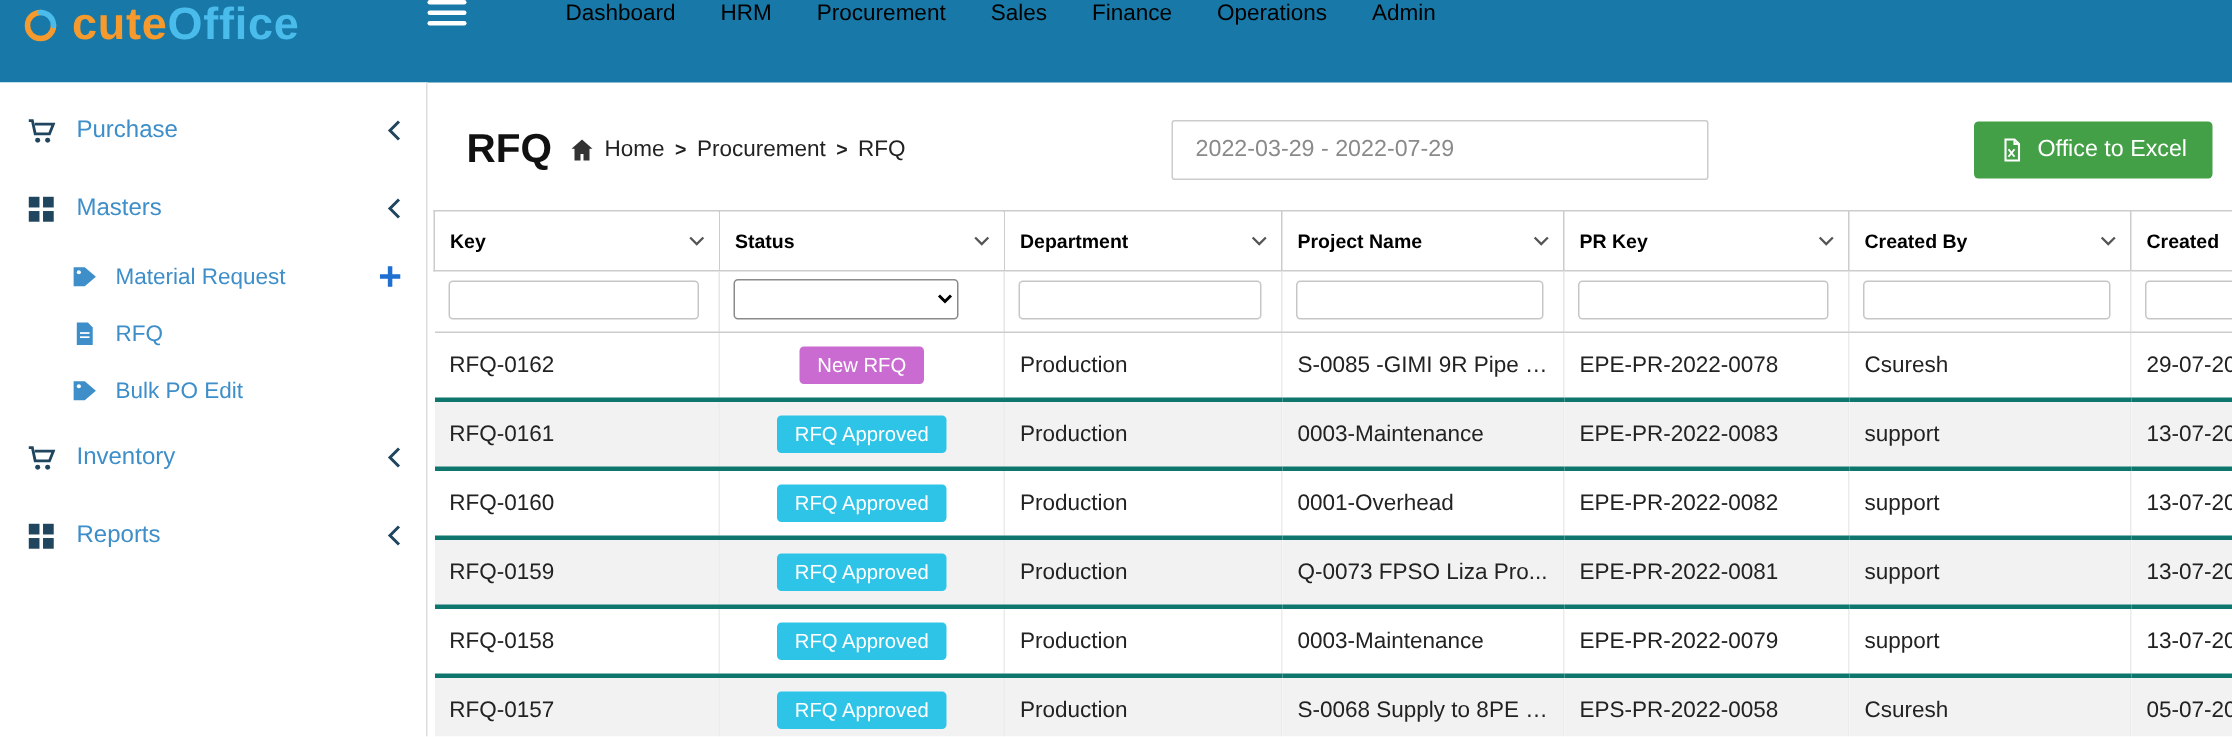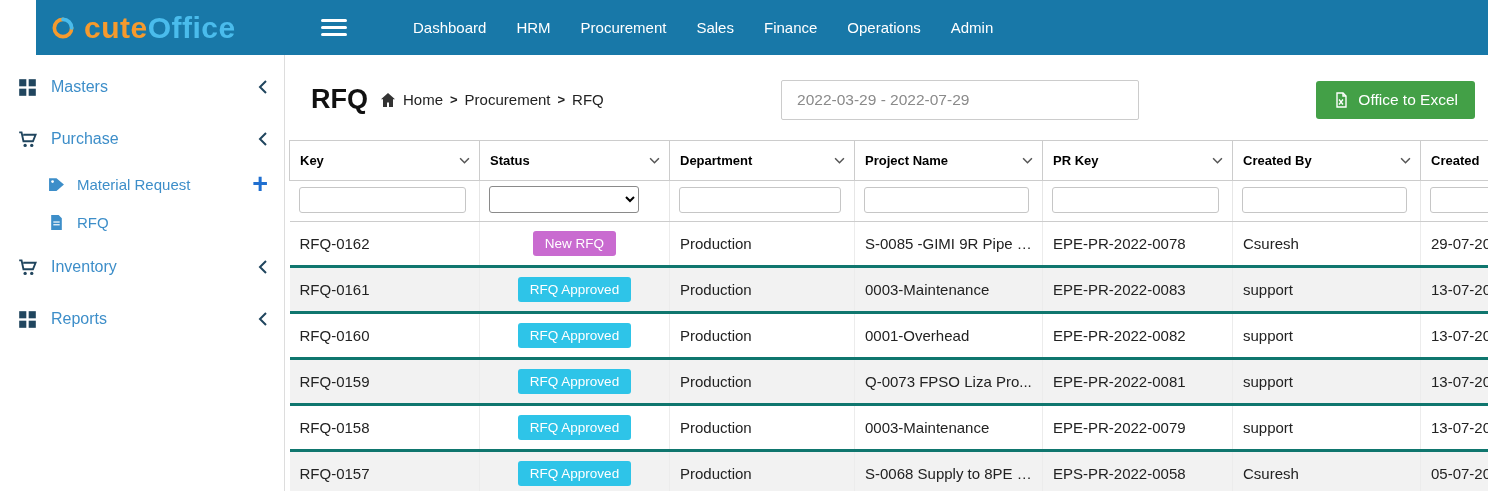--- a/index.html
+++ b/index.html
@@ -1,29 +1,29 @@
 <!DOCTYPE html>
 <html style="--topbar-bg: #1878A8; --logo-orange: #F69A2D; --logo-blue: #4ABCEC; --link-blue: #3D8EC9; --icon-dark: #20455E; --badge-new: #C96BD0; --badge-approved: #2EC4E8; --export-green: #43A047; --stripe: #F2F2F2;"><head>
 <meta charset="utf-8">
 <style>
   * { margin:0; padding:0; box-sizing:border-box; }
   html,body { width:1488px; height:491px; overflow:hidden; background:#fff;
               font-family:"Liberation Sans","DejaVu Sans",sans-serif; }
 
   
-  .topbar { height:55px; background:var(--topbar-bg,#1878A8); display:flex; align-items:center;margin-left:36px; }
+  .topbar { height:55px; background:var(--topbar-bg,#1878A8); display:flex; align-items:flex-start; }
   .logo-wrap { width:285px; flex:none; display:flex; align-items:center; padding-left:14px; }
   .logo-icon { width:26px; height:26px; margin-right:8px; }
   .logo-text { font-size:30px; font-weight:bold; letter-spacing:.5px; }
   .logo-cute { color:var(--logo-orange,#F69A2D); }
   .logo-office { color:var(--logo-blue,#4ABCEC); }
   .hamburger { width:26px; display:flex; flex-direction:column; gap:4px; cursor:pointer; margin-right:66px; }
   .hamburger span { display:block; height:3px; background:#fff; border-radius:2px; }
   .topnav { display:flex; gap:30px; }
-  .topnav .nav-item { color:#ffffff; font-size:15px; cursor:pointer; white-space:nowrap; }
+  .topnav .nav-item { color:#000000; font-size:15px; cursor:pointer; white-space:nowrap; }
 
   
   .body-wrap { display:flex; height:436px; }
   .sidebar { width:285px; flex:none; border-right:1px solid #ddd; padding-top:6px; background:#fff; }
   .main { flex:1; overflow:hidden; position:relative; }
 
   
   .s-item { display:flex; align-items:center; cursor:pointer; padding:0 16px 0 18px; }
   .s-item.top { height:52px; }
   .s-item.sub { height:38px; padding-left:48px; }
@@ -101,51 +101,51 @@
     <span class="nav-item">Admin</span>
   </nav>
 </header>
 
 <div class="body-wrap">
 
   <aside class="sidebar">
 
     <div class="s-item top">
       <span class="s-icon">
+        <svg viewBox="0 0 16 16">
+            <path d="M1 2h2l1.6 7.5h8L14.8 4H4.4" fill="none" stroke="currentColor" stroke-width="1.6"></path>
+            <circle cx="6" cy="13" r="1.4" fill="currentColor"></circle>
+            <circle cx="11.6" cy="13" r="1.4" fill="currentColor"></circle>
+          </svg>
+      </span>
+      <span class="s-label">Purchase</span>
+      <span class="s-chev">
+        <svg viewBox="0 0 10 14">
+            <path d="M8 1L2 7l6 6" fill="none" stroke="currentColor" stroke-width="2"></path>
+          </svg>
+      </span>
+    </div>
+
+    <div class="s-item top">
+      <span class="s-icon">
         <svg viewBox="0 0 16 16" fill="currentColor">
             <rect x="1" y="1" width="6" height="6"></rect>
             <rect x="9" y="1" width="6" height="6"></rect>
             <rect x="1" y="9" width="6" height="6"></rect>
             <rect x="9" y="9" width="6" height="6"></rect>
           </svg>
       </span>
       <span class="s-label">Masters</span>
       <span class="s-chev">
         <svg viewBox="0 0 10 14">
             <path d="M8 1L2 7l6 6" fill="none" stroke="currentColor" stroke-width="2"></path>
           </svg>
       </span>
     </div>
 
-    <div class="s-item top">
-      <span class="s-icon">
-        <svg viewBox="0 0 16 16">
-            <path d="M1 2h2l1.6 7.5h8L14.8 4H4.4" fill="none" stroke="currentColor" stroke-width="1.6"></path>
-            <circle cx="6" cy="13" r="1.4" fill="currentColor"></circle>
-            <circle cx="11.6" cy="13" r="1.4" fill="currentColor"></circle>
-          </svg>
-      </span>
-      <span class="s-label">Purchase</span>
-      <span class="s-chev">
-        <svg viewBox="0 0 10 14">
-            <path d="M8 1L2 7l6 6" fill="none" stroke="currentColor" stroke-width="2"></path>
-          </svg>
-      </span>
-    </div>
-
     <div class="s-item sub">
       <span class="s-icon">
         <svg viewBox="0 0 16 16" fill="currentColor">
             <path d="M1 2h7l7 6-7 6H1z"></path>
             <circle cx="4.3" cy="5.2" r="1.3" fill="#fff"></circle>
           </svg>
       </span>
       <span class="s-label">Material Request</span>
       <span class="s-plus">+</span>
     </div>
@@ -155,20 +155,29 @@
         <svg viewBox="0 0 16 16" fill="currentColor">
             <path d="M3 1h7l3 3v11H3z"></path>
             <rect x="5" y="7" width="6" height="1.1" fill="#fff"></rect>
             <rect x="5" y="9.6" width="6" height="1.1" fill="#fff"></rect>
           </svg>
       </span>
       <span class="s-label">RFQ</span>
     </div>
 
 
+    <div class="s-item sub">
+      <span class="s-icon">
+        <svg viewBox="0 0 16 16" fill="currentColor">
+            <path d="M1 2h7l7 6-7 6H1z"></path>
+            <circle cx="4.3" cy="5.2" r="1.3" fill="#fff"></circle>
+          </svg>
+      </span>
+      <span class="s-label">Bulk PO Edit</span>
+    </div>
 
 
     <div class="s-item top">
       <span class="s-icon">
         <svg viewBox="0 0 16 16">
             <path d="M1 2h2l1.6 7.5h8L14.8 4H4.4" fill="none" stroke="currentColor" stroke-width="1.6"></path>
             <circle cx="6" cy="13" r="1.4" fill="currentColor"></circle>
             <circle cx="11.6" cy="13" r="1.4" fill="currentColor"></circle>
           </svg>
       </span>

